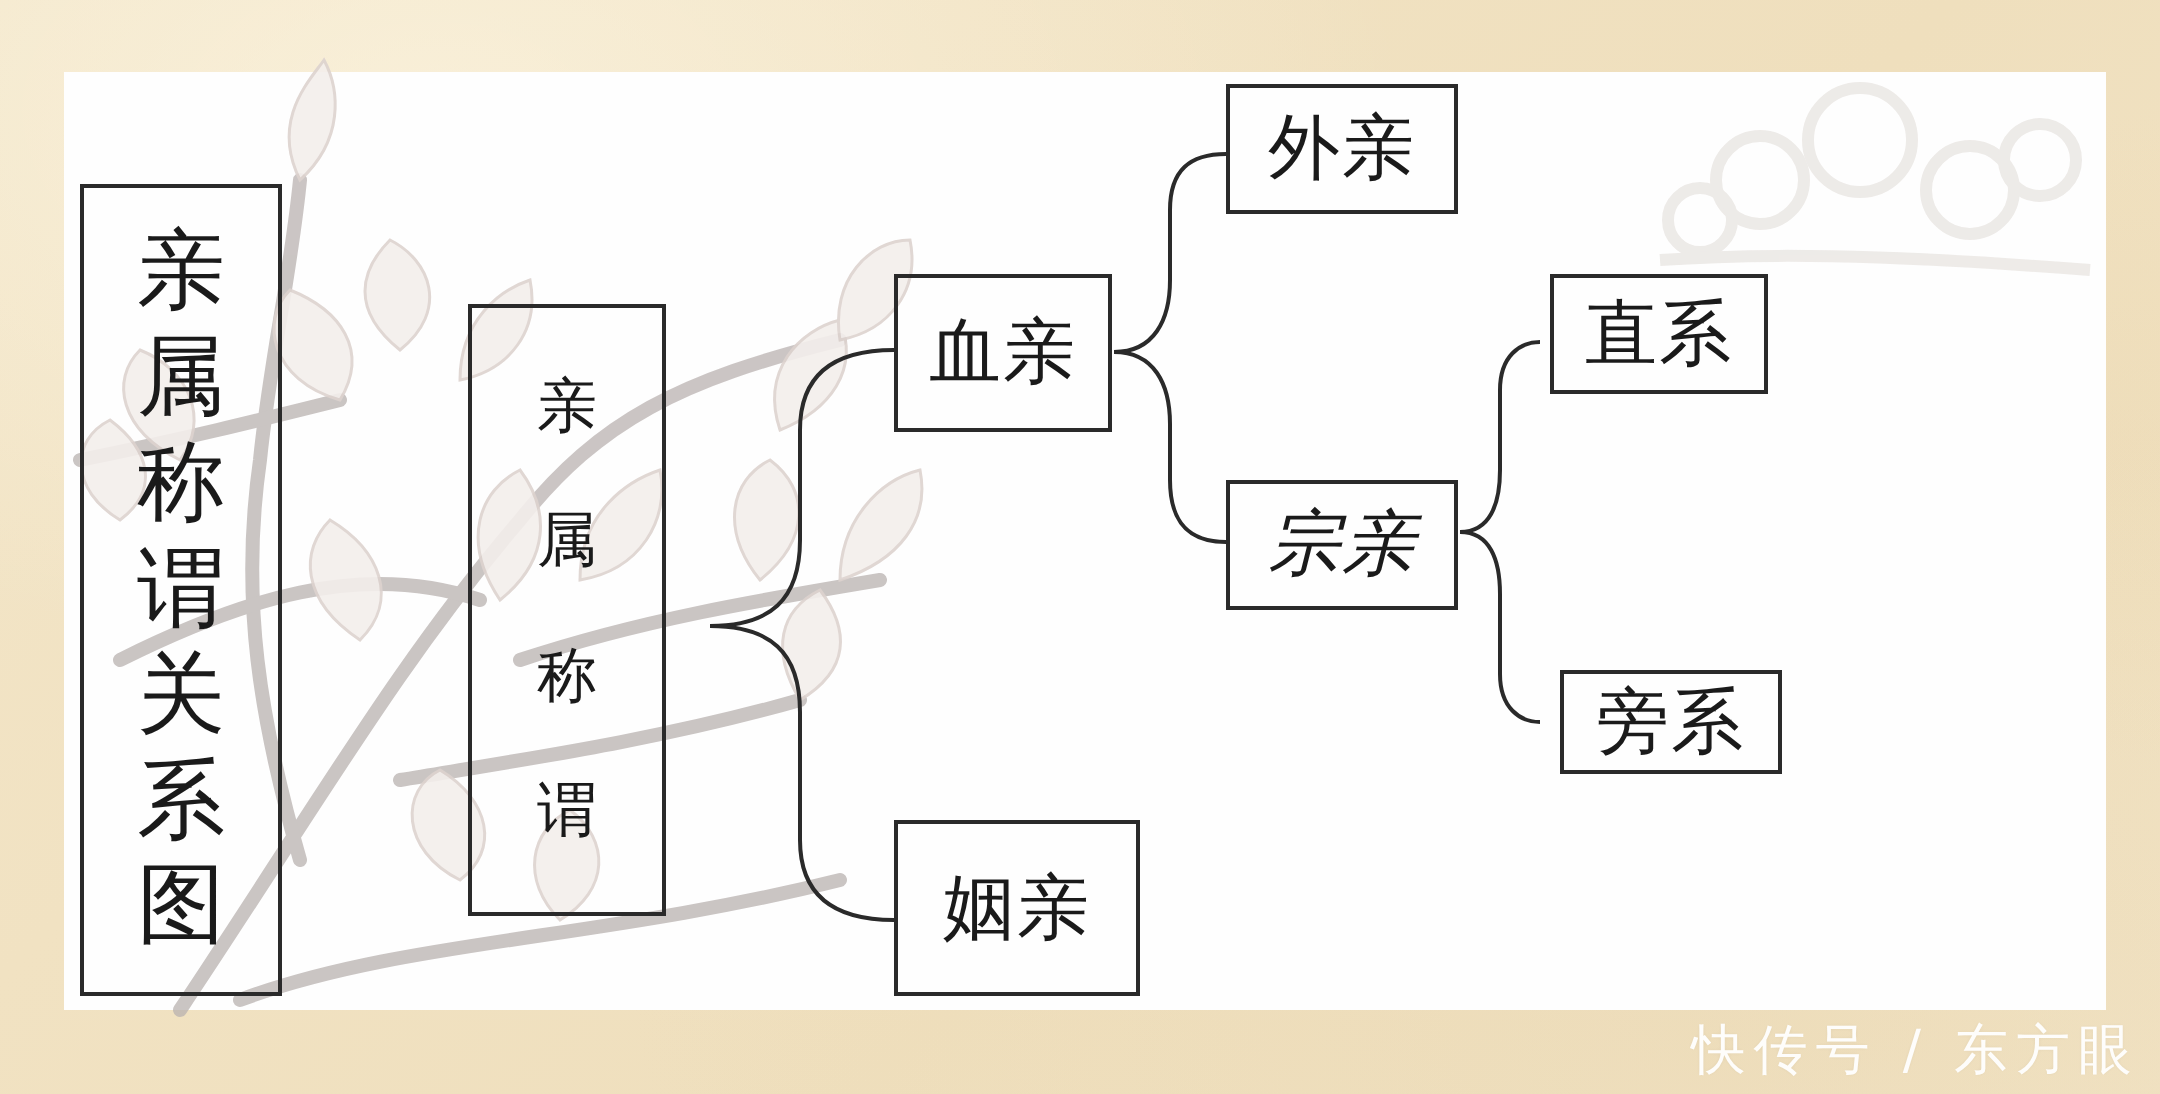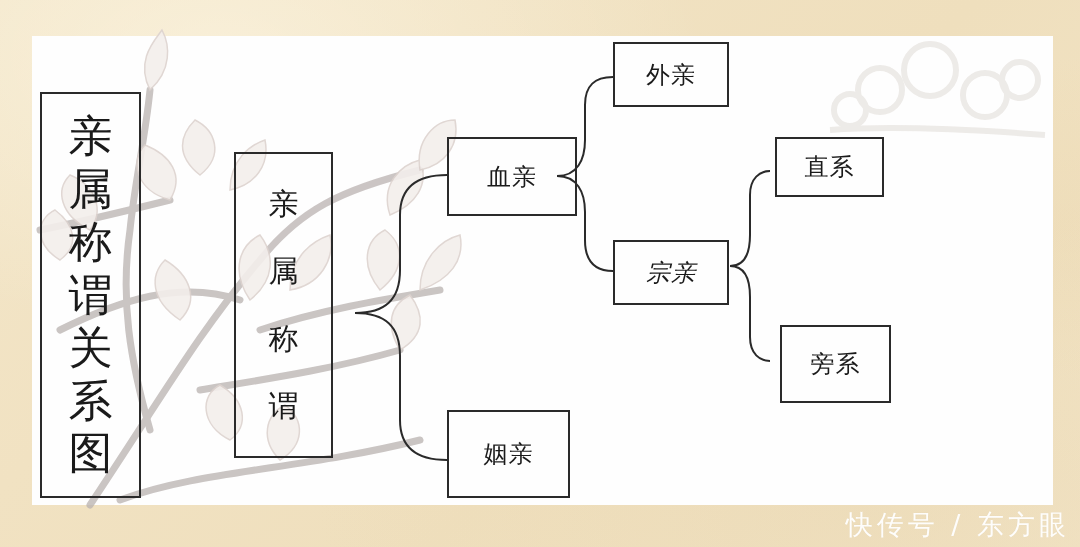--- a/index.html
+++ b/index.html
@@ -26,21 +26,21 @@
     display:flex; align-items:center; justify-content:center;
   }
   .vtext {
     display:flex; flex-direction:column; align-items:center; justify-content:space-around;
   }
   .vtext span { display:block; line-height:1; }
   .title-box .vtext span { font-size:44px; }
   .title-box .vtext { height:370px; }
   .sub-box .vtext span { font-size:30px; }
   .sub-box .vtext { height:270px; }
-  .node-label { font-size:24px; letter-spacing:1px; }
+  .node-label { font-size:36px; letter-spacing:1px; }
   .connectors { position:absolute; left:0; top:0; width:1080px; height:547px; }
   .watermark {
     position:absolute; right:10px; bottom:4px; color:#ffffff; font-size:27px;
     letter-spacing:4px; opacity:0.95; text-shadow:0 0 2px rgba(0,0,0,0.05);
   }
 </style>
 </head>
 <body>
 
 <div class="parchment-noise"></div>
@@ -112,34 +112,34 @@
 
 <div class="box sub-box" style="left:234px; top:152px; width:99px; height:306px;">
   <div class="vtext">
     <span>亲</span>
     <span>属</span>
     <span>称</span>
     <span>谓</span>
   </div>
 </div>
 
-<div class="box" style="left:447px; top:137px; width:130px; height:79px;">
+<div class="box" style="left:447px; top:137px; width:109px; height:79px;">
   <span class="node-label">血亲</span>
 </div>
 <div class="box" style="left:447px; top:410px; width:123px; height:88px;">
   <span class="node-label">姻亲</span>
 </div>
 
 <div class="box" style="left:613px; top:42px; width:116px; height:65px;">
   <span class="node-label">外亲</span>
 </div>
 <div class="box" style="left:613px; top:240px; width:116px; height:65px;font-style:italic;">
   <span class="node-label">宗亲</span>
 </div>
 
 <div class="box" style="left:775px; top:137px; width:109px; height:60px;">
   <span class="node-label">直系</span>
 </div>
-<div class="box" style="left:780px; top:325px; width:111px; height:78px;">
+<div class="box" style="left:780px; top:335px; width:111px; height:52px;">
   <span class="node-label">旁系</span>
 </div>
 
 <div class="watermark">快传号 / 东方眼</div>
 
 </body></html>

